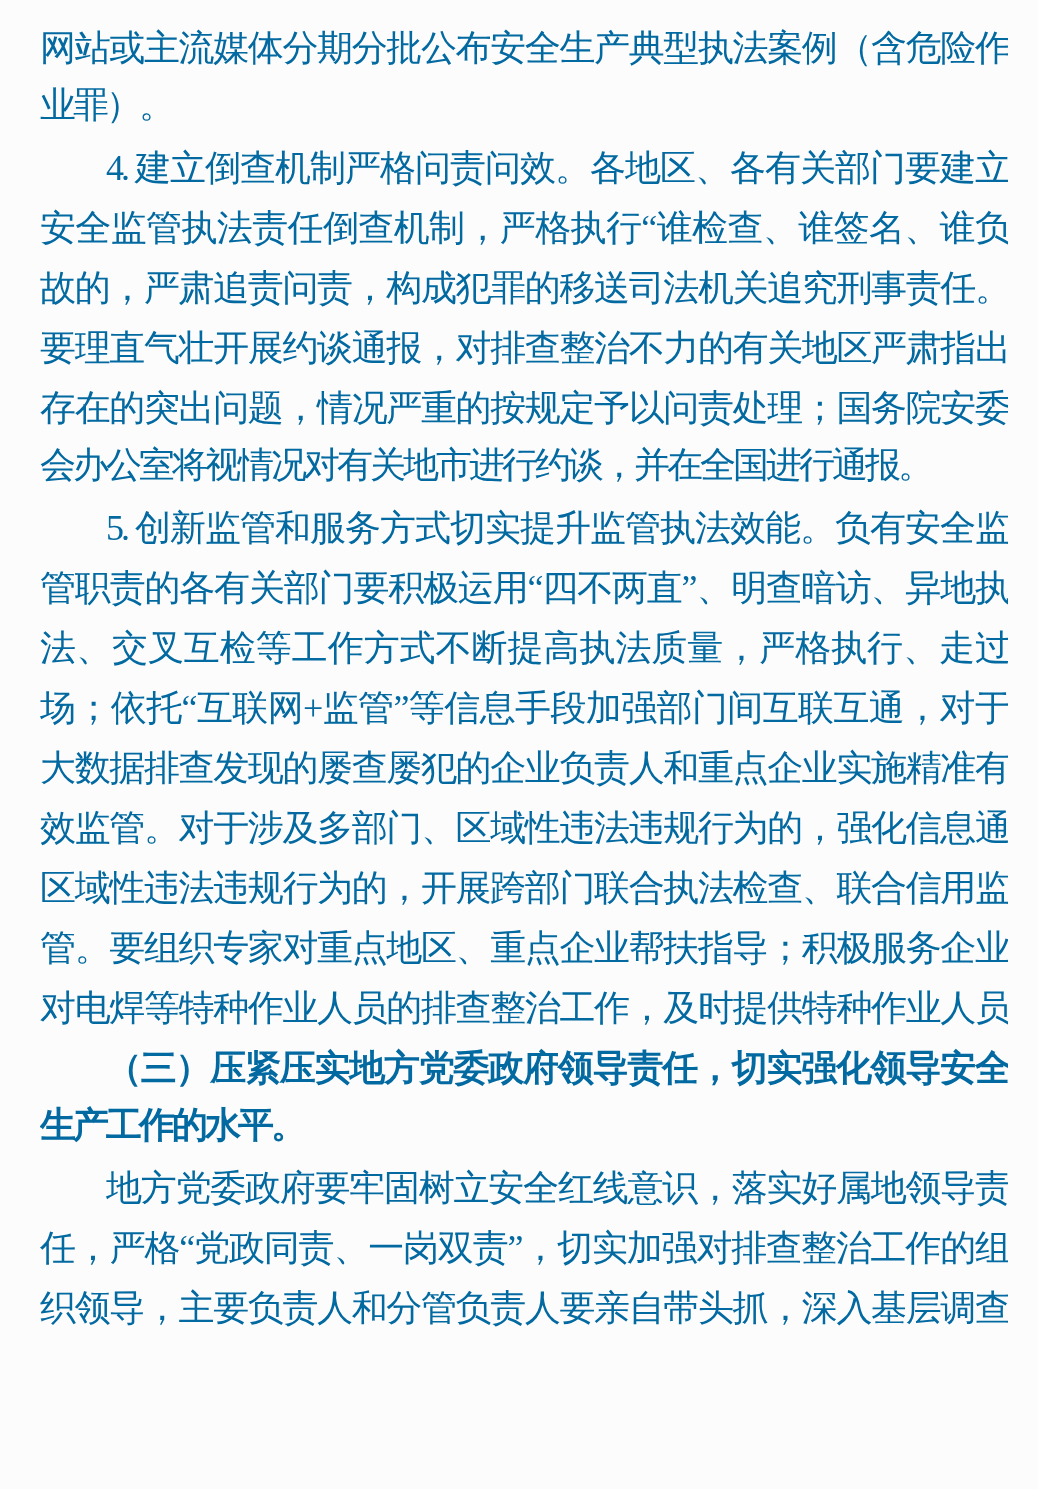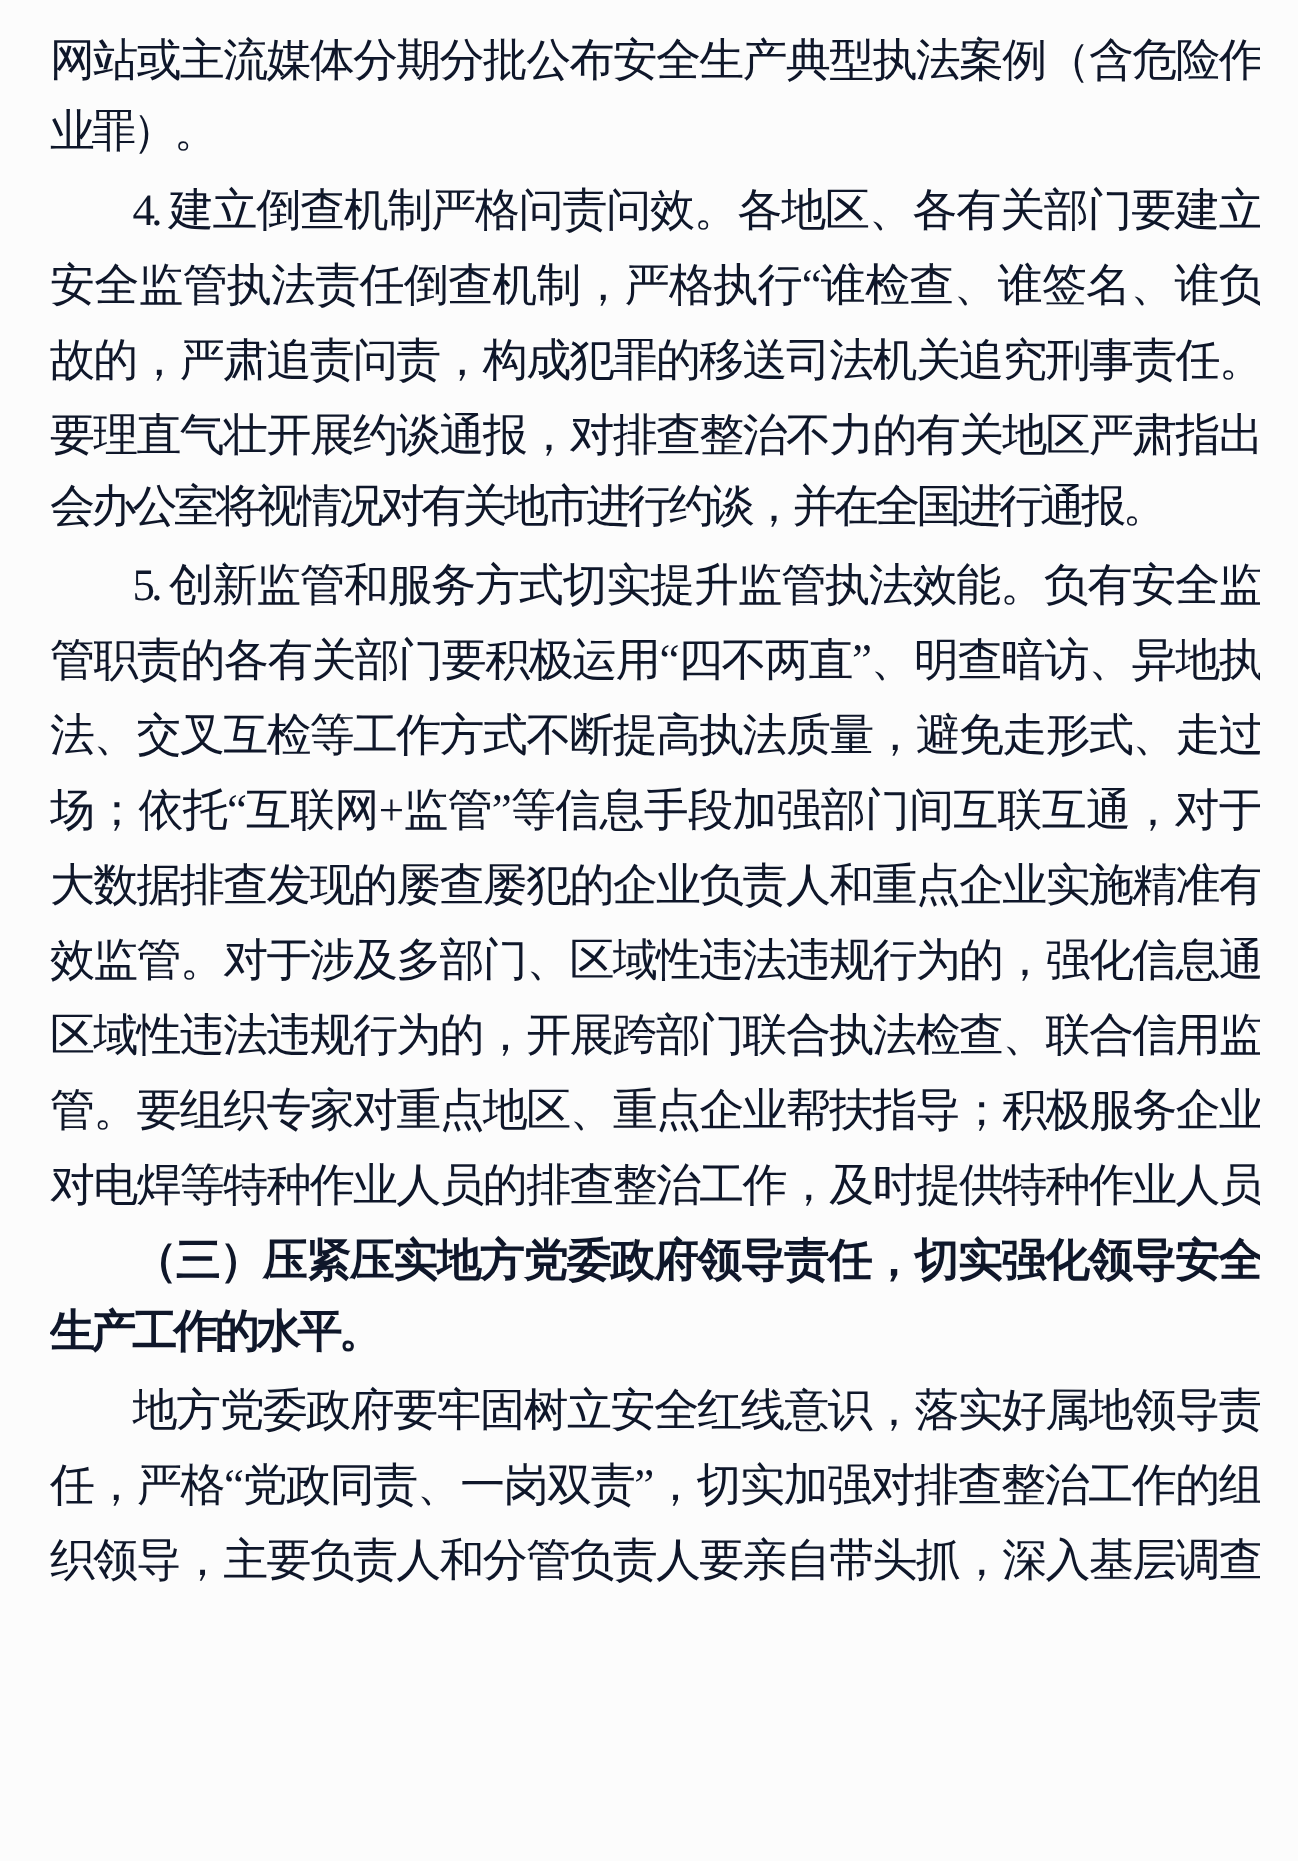--- a/index.html
+++ b/index.html
@@ -16,21 +16,21 @@
   }
   .content {
     padding: 18px 30px 0 40px;
   }
   .line {
     font-family: "Liberation Serif", "DejaVu Serif", serif;
     font-size: 36px;
     line-height: 60px;
     height: 60px;
     letter-spacing: -3px;
-    color: #0f172a;
+    color: #0369a1;
     text-align: justify;
     text-align-last: justify;
     overflow: hidden;
   }
   .line.short {
     text-align: left;
     text-align-last: left;
     font-family: Liberation Mono, monospace;
   }
   .line.indent {
@@ -44,24 +44,25 @@
 <body>
 
 <div class="page">
   <div class="content">
     <div class="line">网站或主流媒体分期分批公布安全生产典型执法案例（含危险作</div>
     <div class="line short">业罪）。</div>
     <div class="line indent">4. 建立倒查机制严格问责问效。各地区、各有关部门要建立</div>
     <div class="line">安全监管执法责任倒查机制，严格执行“谁检查、谁签名、谁负</div>
     <div class="line">故的，严肃追责问责，构成犯罪的移送司法机关追究刑事责任。</div>
     <div class="line">要理直气壮开展约谈通报，对排查整治不力的有关地区严肃指出</div>
+    <div class="line">存在的突出问题，情况严重的按规定予以问责处理；国务院安委</div>
     <div class="line short">会办公室将视情况对有关地市进行约谈，并在全国进行通报。</div>
     <div class="line indent">5. 创新监管和服务方式切实提升监管执法效能。负有安全监</div>
     <div class="line">管职责的各有关部门要积极运用“四不两直”、明查暗访、异地执</div>
-    <div class="line">法、交叉互检等工作方式不断提高执法质量，避免走形式、走过</div>
+    <div class="line">法、交叉互检等工作方式不断提高执法质量，严格执行、走过</div>
     <div class="line">场；依托“互联网+监管”等信息手段加强部门间互联互通，对于</div>
     <div class="line">大数据排查发现的屡查屡犯的企业负责人和重点企业实施精准有</div>
     <div class="line">效监管。对于涉及多部门、区域性违法违规行为的，强化信息通</div>
     <div class="line">区域性违法违规行为的，开展跨部门联合执法检查、联合信用监</div>
     <div class="line">管。要组织专家对重点地区、重点企业帮扶指导；积极服务企业</div>
     <div class="line">对电焊等特种作业人员的排查整治工作，及时提供特种作业人员</div>
     <div class="line indent bold">（三）压紧压实地方党委政府领导责任，切实强化领导安全</div>
     <div class="line short bold">生产工作的水平。</div>
     <div class="line indent">地方党委政府要牢固树立安全红线意识，落实好属地领导责</div>
     <div class="line">任，严格“党政同责、一岗双责”，切实加强对排查整治工作的组</div>

